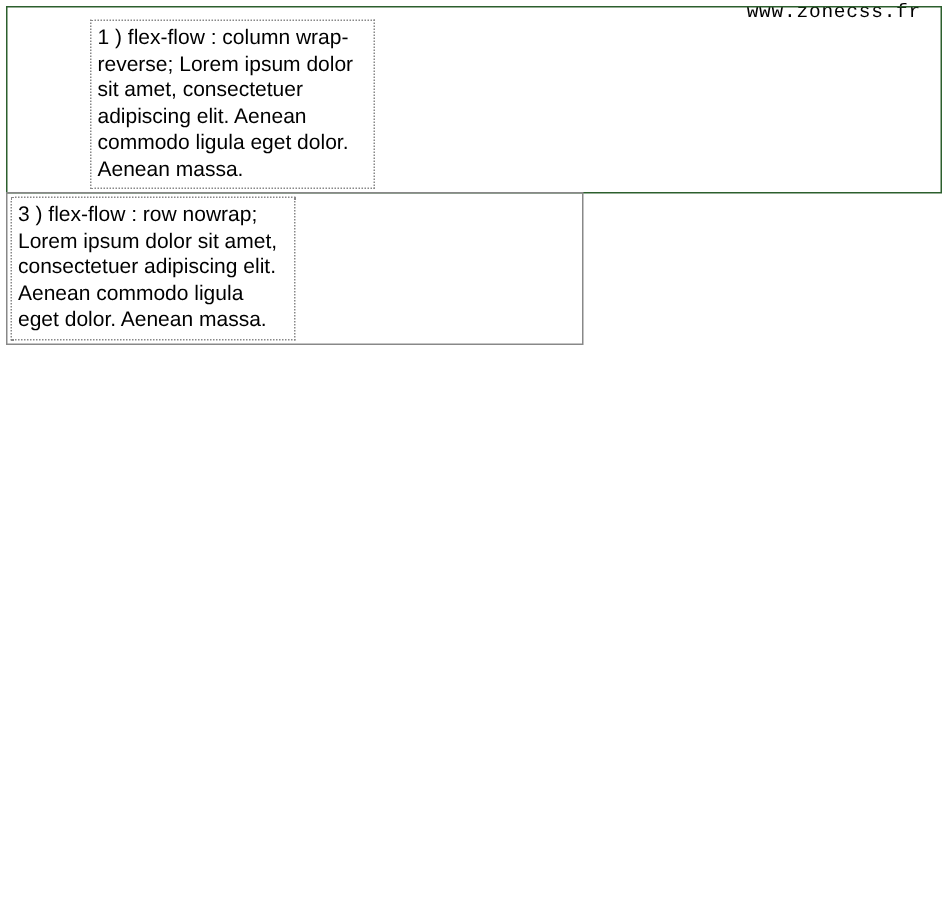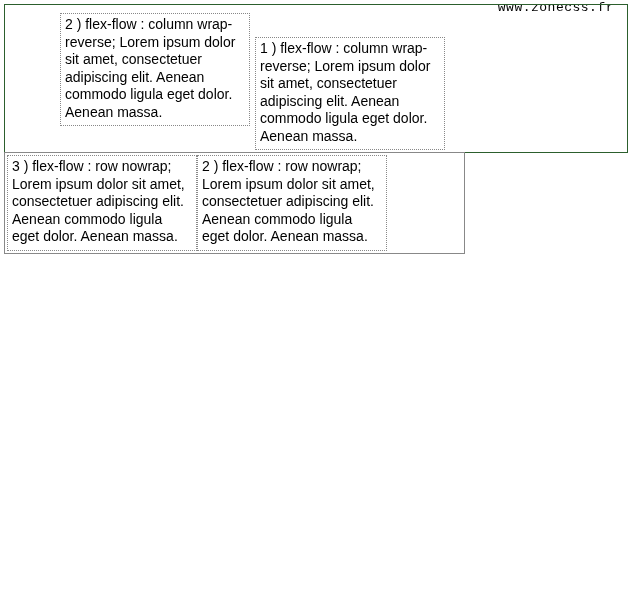--- a/index.html
+++ b/index.html
@@ -31,21 +31,21 @@
     gap: 0;
     position: relative;
     z-index: 1;
   }
   .container-bottom {
     border: 1px solid #888;
     display: flex;
     flex-flow: row wrap;
     align-items: flex-start;
     padding: 2px 2px;
-    width: 461px;
+    width: 385px;
     position: relative;
     z-index: 1;
     margin-top: -1px;
   }
   .cell {
     border: 1px dotted #888;
     width: 190px;
     padding: 2px 4px 4px 4px;
     line-height: 1.25;
     background: transparent;
@@ -62,27 +62,21 @@
 </style>
 </head>
 <body>
 
 <div class="watermark" style="top:0;right:18px;">www.zonecss.fr</div>
 <div class="watermark" style="top:336px;right:18px;">www.zonecss.fr</div>
 <div class="watermark" style="top:476px;right:18px;">www.zonecss.fr</div>
 
 <div class="container-top">
   <div class="cell">
-    <span class="num">2 ) </span><span class="prop">flex-flow : column wrap-reverse;</span><span class="body"> Lorem ipsum dolor sit amet, consectetuer adipiscing elit. Aenean commodo ligula eget dolor. Aenean massa.</span>
-  </div>
-  <div class="cell">
     <span class="num">1 ) </span><span class="prop">flex-flow : column wrap-reverse;</span><span class="body"> Lorem ipsum dolor sit amet, consectetuer adipiscing elit. Aenean commodo ligula eget dolor. Aenean massa.</span>
   </div>
 </div>
 
 <div class="container-bottom">
   <div class="cell">
     <span class="num">3 ) </span><span class="prop">flex-flow : row nowrap;</span><span class="body"> Lorem ipsum dolor sit amet, consectetuer adipiscing elit. Aenean commodo ligula eget dolor. Aenean massa.</span>
   </div>
-  <div class="cell">
-    <span class="num">2 ) </span><span class="prop">flex-flow : row nowrap;</span><span class="body"> Lorem ipsum dolor sit amet, consectetuer adipiscing elit. Aenean commodo ligula eget dolor. Aenean massa.</span>
-  </div>
 </div>
 
 </body></html>

